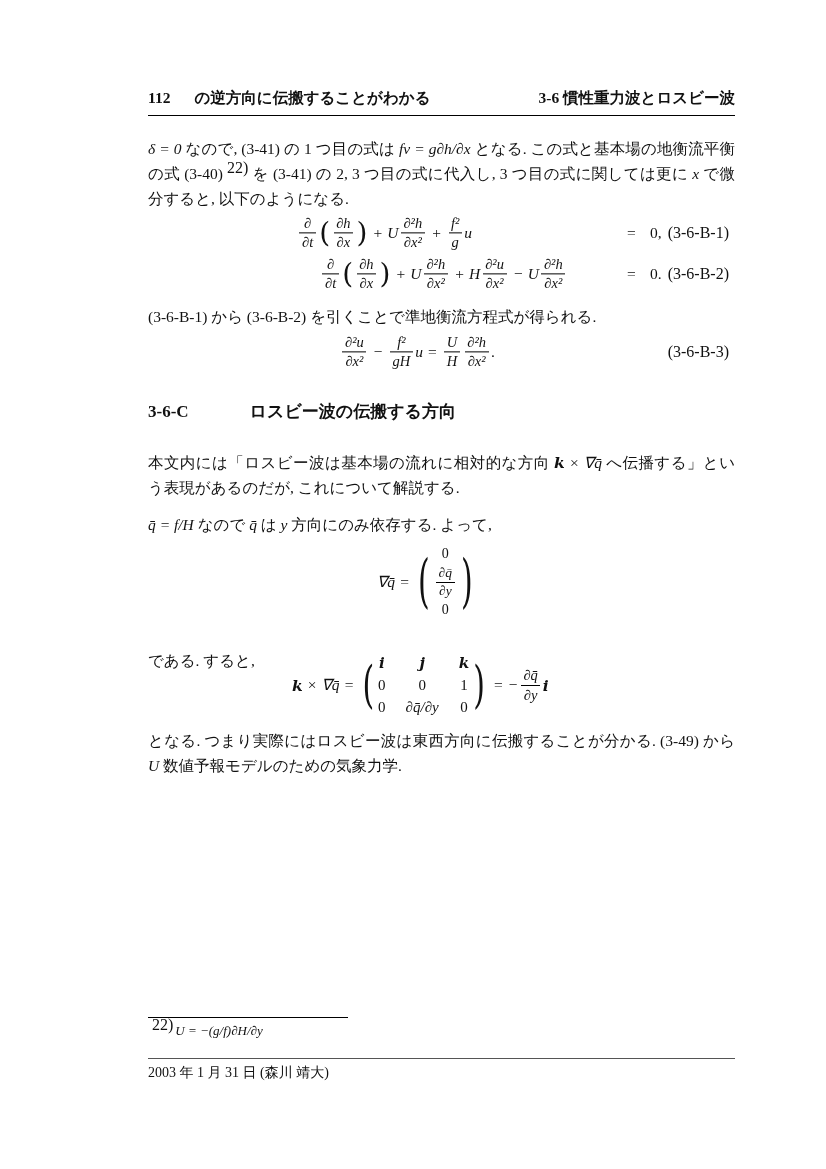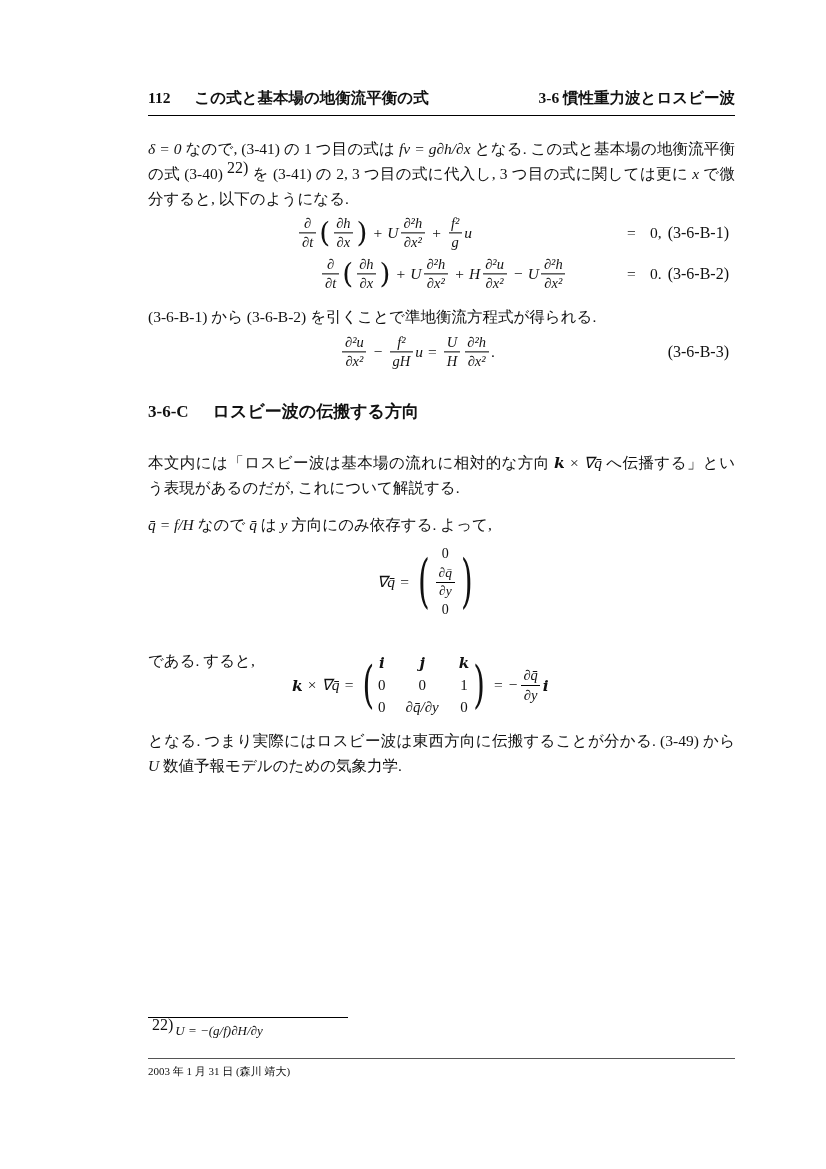--- a/index.html
+++ b/index.html
@@ -57,37 +57,37 @@
   .vcol { display:inline-flex; flex-direction:column; align-items:center;
           row-gap:3px; font-size:14px; }
   .vcol .frac { font-size:13.5px; }
   .mtx { display:inline-grid; grid-template-columns:auto auto auto;
          column-gap:20px; row-gap:5px; justify-items:center; align-items:center;
          font-size:15px; }
 
   
   .sechead { position:absolute; left:0; margin:0; font-size:17px; line-height:26px;
              font-weight:bold; font-family:"Liberation Serif","DejaVu Serif",serif; }
-  .secnum { margin-right:24px; }
+  .secnum { margin-right:61px; }
 
   
   .fnrule { position:absolute; left:0; width:200px; border-top:1px solid #000; }
   .footnote { position:absolute; left:4px; font-size:13px; }
   .fnbody { margin-left:2px; }
   .ftrule { position:absolute; left:0; width:587px; border-top:1px solid #555; }
-  .footer { position:absolute; left:0; font-size:11px; }
+  .footer { position:absolute; left:0; font-size:14px; }
 </style>
 </head>
 <body>
 
 <div class="page">
 
   <div class="header">
     <span class="pgnum">112</span>
-    <span class="btitle">この式と基本場の地衡流平衡の式</span>
+    <span class="btitle">の逆方向に伝搬することがわかる</span>
     <span class="ctitle">3-6 慣性重力波とロスビー波</span>
   </div>
 
   <div class="content">
 
     <p class="para" style="top:136px"><span class="mi">δ = 0</span><span> なので, (3-41) の 1 つ目の式は </span><span class="mi">fv = g∂h/∂x</span><span> となる.  この式と基本場の地衡流平衡の式 (3-40) </span><sup class="fnsup">22)</sup><span> を (3-41) の 2, 3 つ目の式に代入し, 3 つ目の式に関しては更に </span><span class="mi">x</span><span> で微分すると, 以下のようになる.</span></p>
 
     <div class="eqline" style="top:211px">
       <span class="lhs" style="left:149px">
         <span class="frac">

